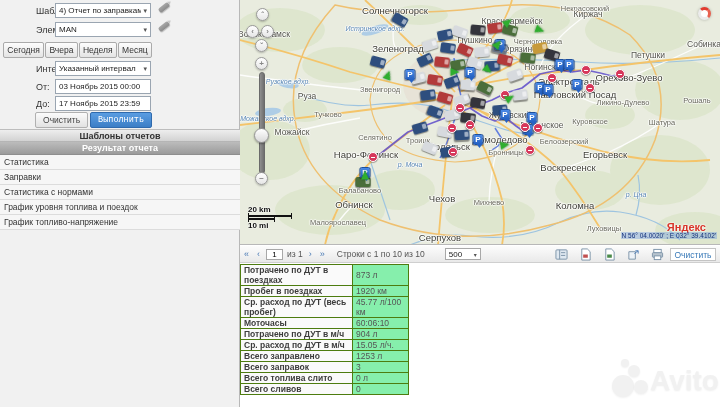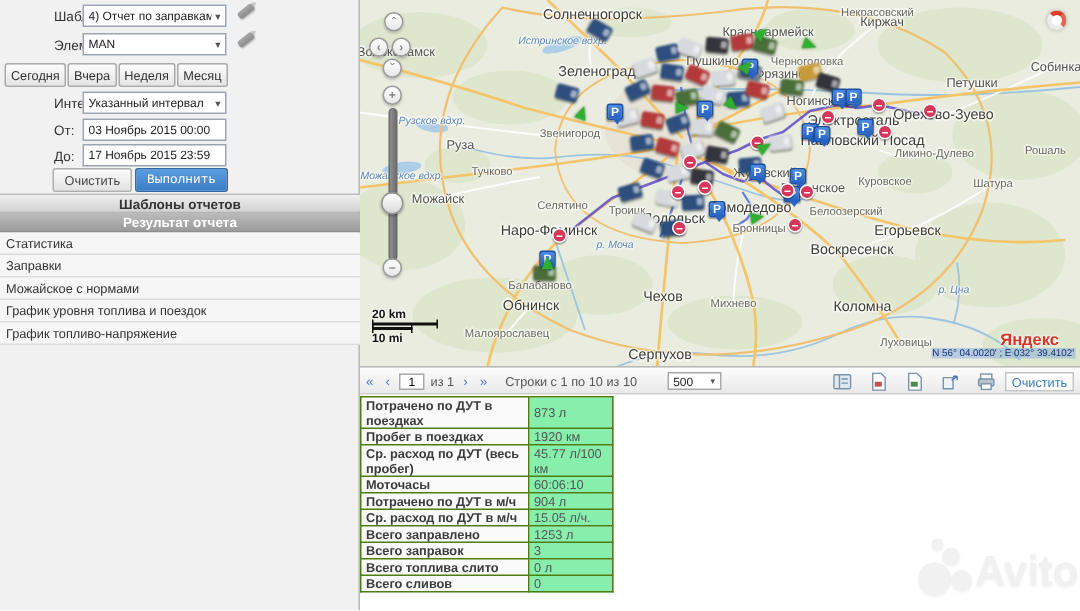--- a/index.html
+++ b/index.html
@@ -169,21 +169,21 @@
     <div class="actions">
       <button class="btn-clear">Очистить</button>
       <button class="btn-run">Выполнить</button>
     </div>
 
     <div class="bar light">Шаблоны отчетов</div>
     <div class="bar dark">Результат отчета</div>
     <ul class="sections" id="section-list">
         <li class="section-item">Статистика</li>
         <li class="section-item">Заправки</li>
-        <li class="section-item">Можайское с нормами</li>
+        <li class="section-item">Статистика с нормами</li>
         <li class="section-item">График уровня топлива и поездок</li>
         <li class="section-item">График топливо-напряжение</li>
       </ul>
   </aside>
 
   <div class="map">
     <svg class="terrain" width="480" height="245" viewBox="0 0 480 245">
       <rect x="0" y="0" width="480" height="245" fill="#e9ecdf"></rect>
 
       <g fill="#dde6cc" opacity="0.85">

